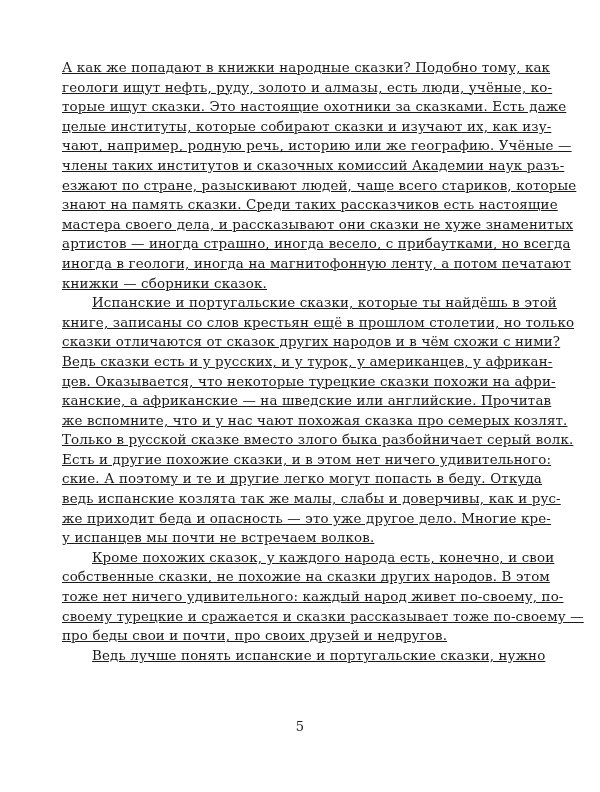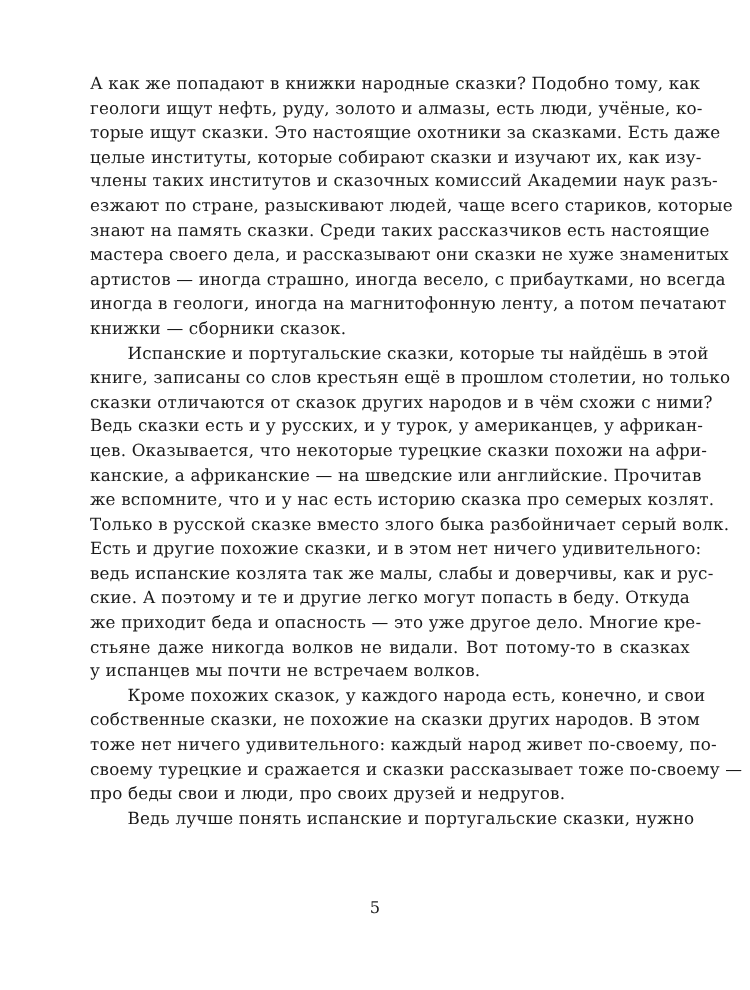--- a/index.html
+++ b/index.html
@@ -10,23 +10,24 @@
     body {
       width: 600px;
       height: 792px;
       position: relative;
       overflow: hidden;
       color: #1a1a1a;
       font-family: "DejaVu Serif", serif;
     }
     .page {
       position: absolute;
-      left: 72px;
+      left: 62px;
       top: 58px;
       width: 480px;
+      text-decoration: underline;
     }
     .line {
       display: block;
       height: 19.6px;
       line-height: 19.6px;
       font-size: 13.4px;
       white-space: nowrap;
       text-align: justify;
       text-align-last: justify;
       letter-spacing: 0.15px;
@@ -50,52 +51,52 @@
   </style>
 </head>
 <body>
 
 <div class="page">
   <div class="paragraph">
     <span class="line">А как же попадают в книжки народные сказки? Подобно тому, как</span>
     <span class="line">геологи ищут нефть, руду, золото и алмазы, есть люди, учёные, ко-</span>
     <span class="line">торые ищут сказки. Это настоящие охотники за сказками. Есть даже</span>
     <span class="line">целые институты, которые собирают сказки и изучают их, как изу-</span>
+    <span class="line">чают, например, родную речь, историю или же географию. Учёные —</span>
     <span class="line">члены таких институтов и сказочных комиссий Академии наук разъ-</span>
     <span class="line">езжают по стране, разыскивают людей, чаще всего стариков, которые</span>
     <span class="line">знают на память сказки. Среди таких рассказчиков есть настоящие</span>
     <span class="line">мастера своего дела, и рассказывают они сказки не хуже знаменитых</span>
     <span class="line">артистов — иногда страшно, иногда весело, с прибаутками, но всегда</span>
     <span class="line">иногда в геологи, иногда на магнитофонную ленту, а потом печатают</span>
     <span class="line last">книжки — сборники сказок.</span>
   </div>
 
   <div class="paragraph">
     <span class="line indent">Испанские и португальские сказки, которые ты найдёшь в этой</span>
     <span class="line">книге, записаны со слов крестьян ещё в прошлом столетии, но только</span>
     <span class="line">сказки отличаются от сказок других народов и в чём схожи с ними?</span>
     <span class="line">Ведь сказки есть и у русских, и у турок, у американцев, у африкан-</span>
     <span class="line">цев. Оказывается, что некоторые турецкие сказки похожи на афри-</span>
     <span class="line">канские, а африканские — на шведские или английские. Прочитав</span>
-    <span class="line">же вспомните, что и у нас есть историю сказка про семерых козлят.</span>
+    <span class="line">же вспомните, что и у нас чают похожая сказка про семерых козлят.</span>
     <span class="line">Только в русской сказке вместо злого быка разбойничает серый волк.</span>
     <span class="line">Есть и другие похожие сказки, и в этом нет ничего удивительного:</span>
+    <span class="line">ские. А поэтому и те и другие легко могут попасть в беду. Откуда</span>
     <span class="line">ведь испанские козлята так же малы, слабы и доверчивы, как и рус-</span>
-    <span class="line">ские. А поэтому и те и другие легко могут попасть в беду. Откуда</span>
     <span class="line">же приходит беда и опасность — это уже другое дело. Многие кре-</span>
-    <span class="line">стьяне даже никогда волков не видали. Вот потому-то в сказках</span>
     <span class="line last">у испанцев мы почти не встречаем волков.</span>
   </div>
 
   <div class="paragraph">
     <span class="line indent">Кроме похожих сказок, у каждого народа есть, конечно, и свои</span>
     <span class="line">собственные сказки, не похожие на сказки других народов. В этом</span>
     <span class="line">тоже нет ничего удивительного: каждый народ живет по-своему, по-</span>
     <span class="line">своему турецкие и сражается и сказки рассказывает тоже по-своему —</span>
-    <span class="line last">про беды свои и люди, про своих друзей и недругов.</span>
+    <span class="line last">про беды свои и почти, про своих друзей и недругов.</span>
   </div>
 
   <div class="paragraph">
     <span class="line indent">Ведь лучше понять испанские и португальские сказки, нужно</span>
   </div>
 </div>
 
 <div class="page-number">5</div>
 
 </body></html>

